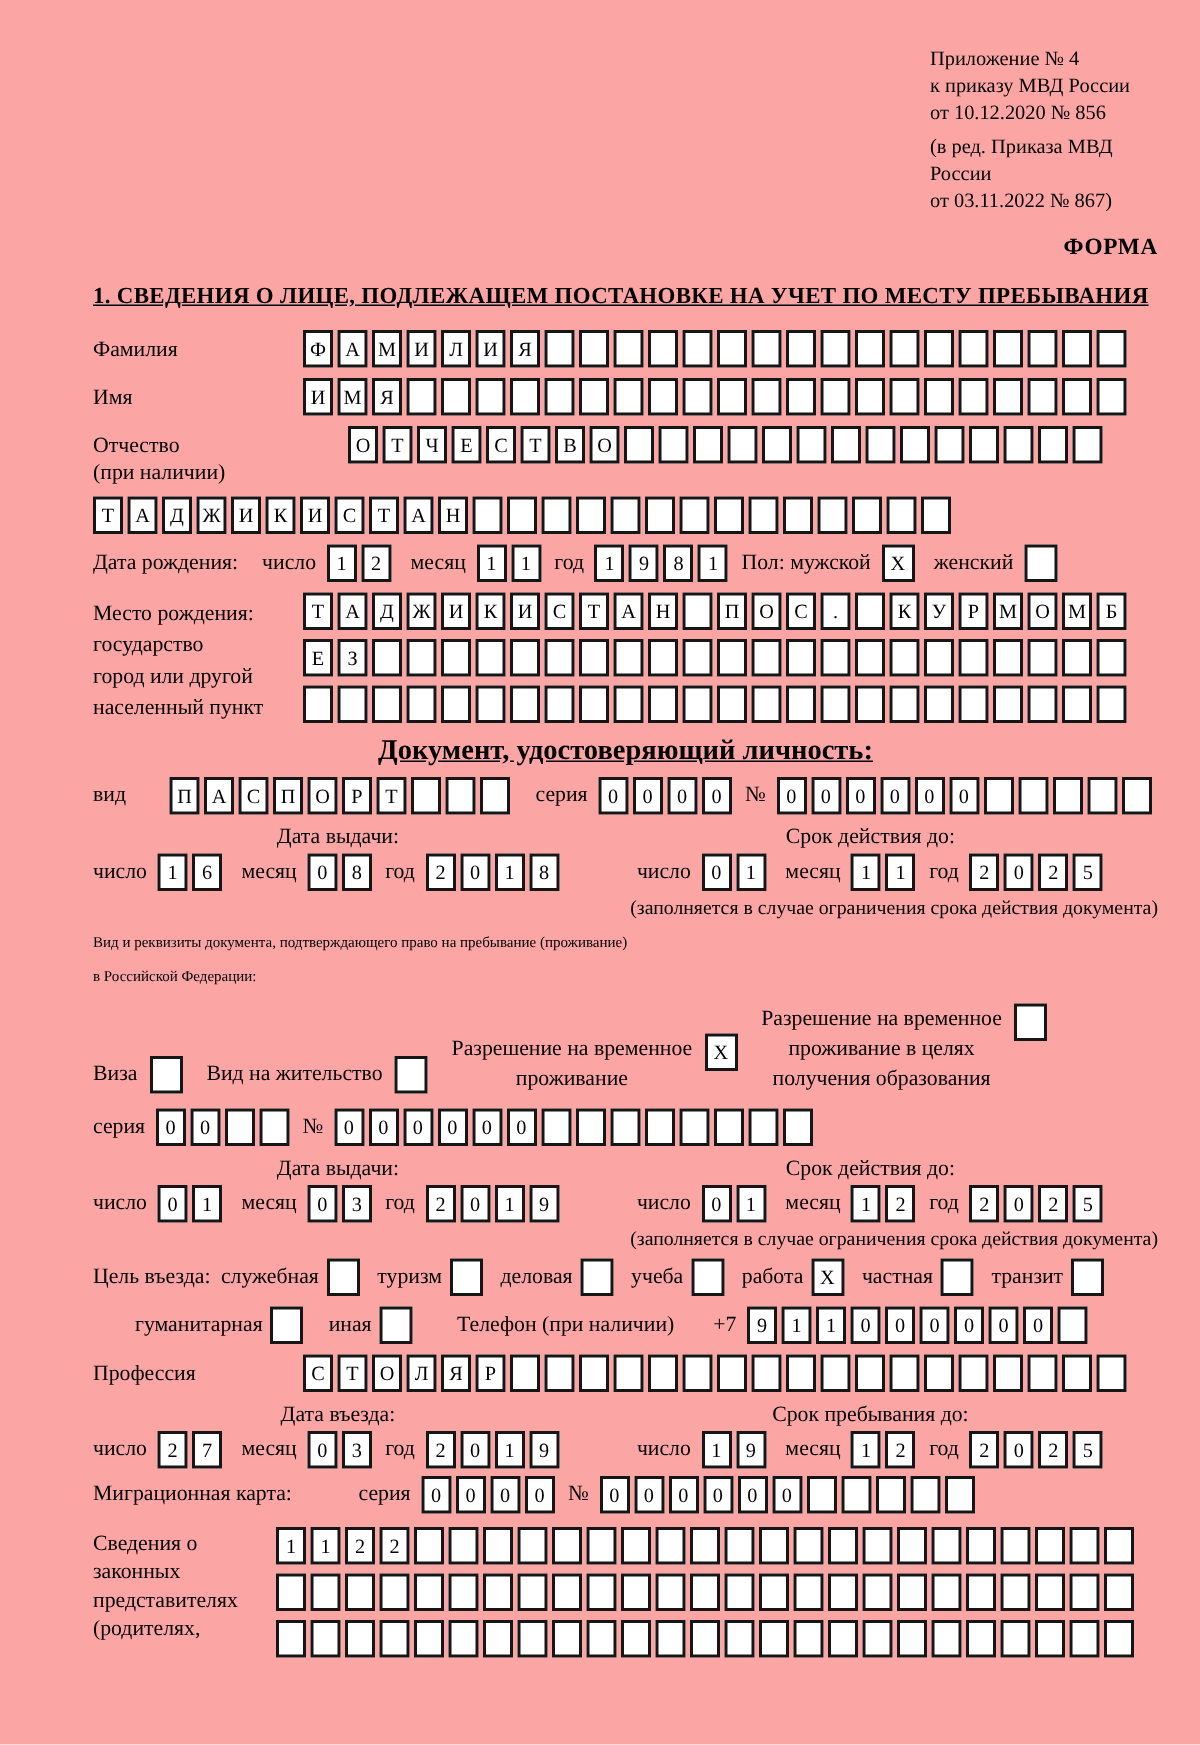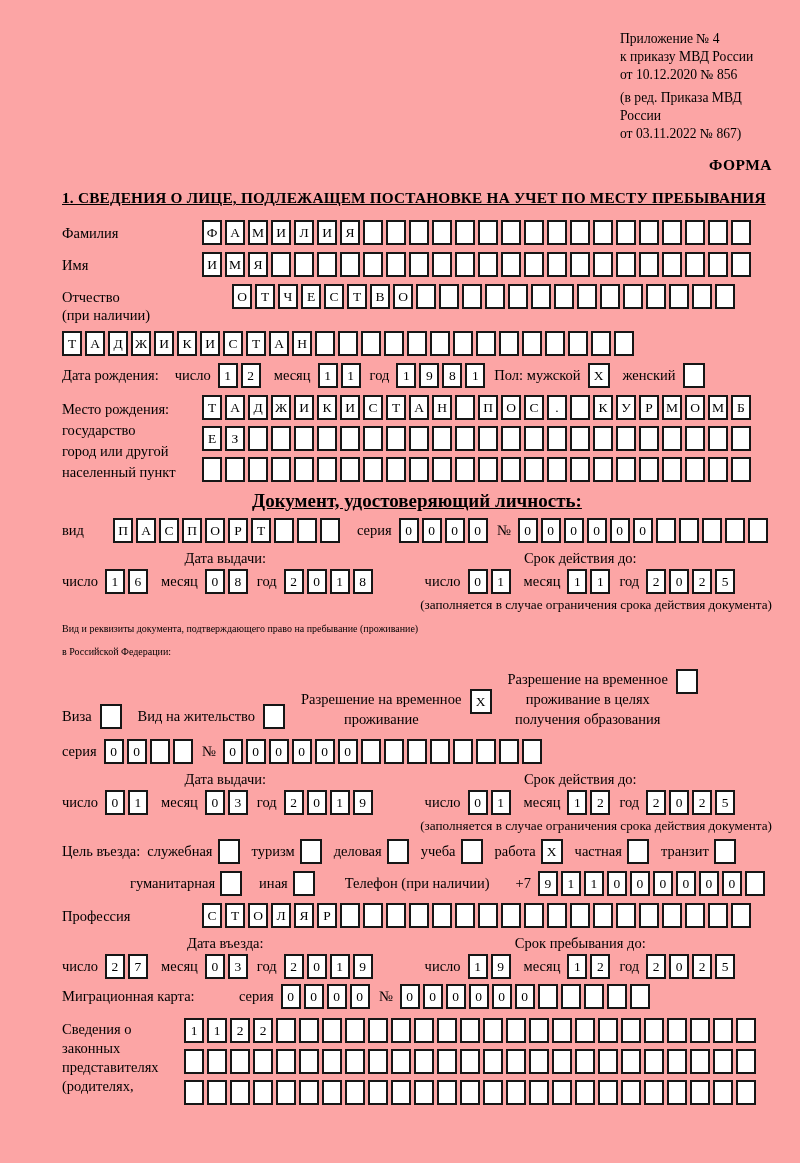--- a/index.html
+++ b/index.html
@@ -47,21 +47,21 @@
 
   .intro { font-size: 10px; line-height: 21px; margin-top: 2px; }
   .res-options { display: flex; align-items: flex-end; margin: 7px 0 10px 0; }
   .opt { display: flex; align-items: flex-start; margin-right: 13px; }
   .opt:last-child { margin-right: 0; }
   .opt .opt-lbl { padding-top: 4px; margin-right: 8px; font-size: 14.5px; }
   .opt .opt-lines { text-align: center; font-size: 14.5px; line-height: 20px; margin-right: 8px; }
 
   .popt { display: flex; align-items: flex-start; margin-right: 9px; }
   .popt .plabel { padding-top: 4px; margin-right: 5px; font-size: 14.5px; }
-  .indent68 { margin-left: 68px; }
+  .indent68 { margin-left: 28px; }
   .phone-lbl { padding-top: 4px; margin: 0 26px 0 18px; font-size: 14.5px; }
   .phone-prefix { padding-top: 4px; margin-right: 7px; font-size: 14.5px; }
   .rep-lbl { line-height: 19px; }
 </style>
 </head>
 <body>
 
 <div class="page">
 
   <div class="annex">

